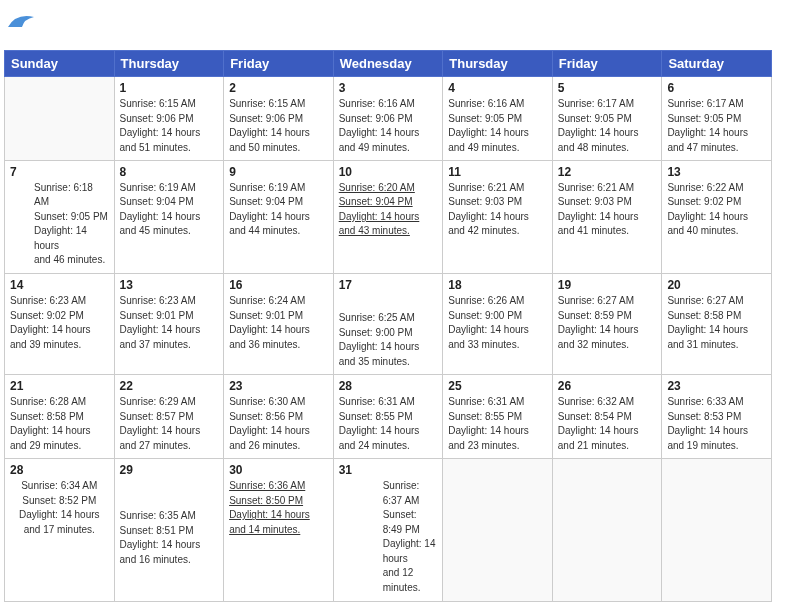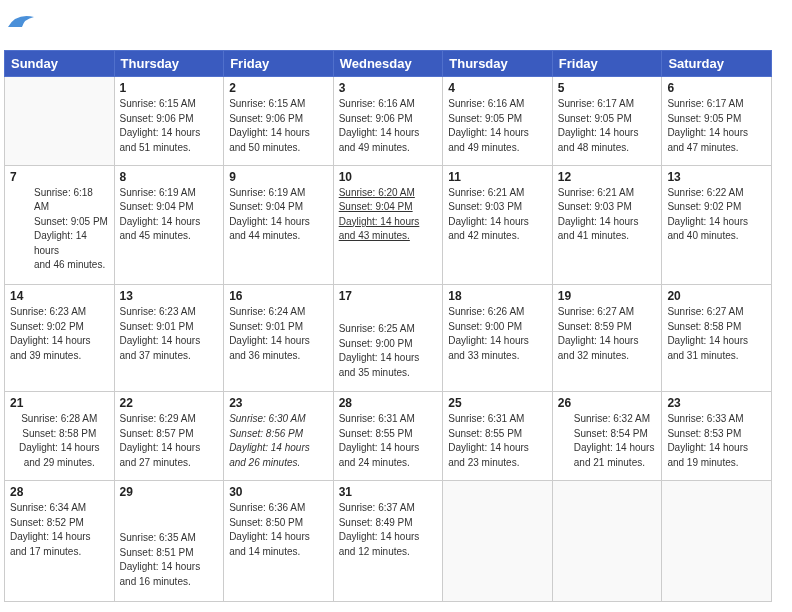--- a/index.html
+++ b/index.html
@@ -272,93 +272,93 @@
             <span class="day-num">20</span>
             <div class="day-info" style="white-space: pre-line;">Sunrise: 6:27 AM
 Sunset: 8:58 PM
 Daylight: 14 hours
 and 31 minutes.</div>
           </td>
         </tr>
         <tr>
           <td>
             <span class="day-num">21</span>
-            <div class="day-info" style="white-space: pre-line; text-align: center;">Sunrise: 6:28 AM
+            <div class="day-info" style="white-space: pre-line;">Sunrise: 6:28 AM
 Sunset: 8:58 PM
 Daylight: 14 hours
 and 29 minutes.</div>
           </td>
           <td>
             <span class="day-num">22</span>
             <div class="day-info" style="white-space: pre-line;">Sunrise: 6:29 AM
 Sunset: 8:57 PM
 Daylight: 14 hours
 and 27 minutes.</div>
           </td>
           <td>
             <span class="day-num">23</span>
-            <div class="day-info" style="white-space: pre-line; font-style: italic;">Sunrise: 6:30 AM
+            <div class="day-info" style="white-space: pre-line;">Sunrise: 6:30 AM
 Sunset: 8:56 PM
 Daylight: 14 hours
 and 26 minutes.</div>
           </td>
           <td>
             <span class="day-num">28</span>
             <div class="day-info" style="white-space: pre-line;">Sunrise: 6:31 AM
 Sunset: 8:55 PM
 Daylight: 14 hours
 and 24 minutes.</div>
           </td>
           <td>
             <span class="day-num">25</span>
             <div class="day-info" style="white-space: pre-line;">Sunrise: 6:31 AM
 Sunset: 8:55 PM
 Daylight: 14 hours
 and 23 minutes.</div>
           </td>
           <td>
             <span class="day-num">26</span>
-            <div class="day-info" style="white-space: pre-line; margin-left: 16px;">Sunrise: 6:32 AM
+            <div class="day-info" style="white-space: pre-line;">Sunrise: 6:32 AM
 Sunset: 8:54 PM
 Daylight: 14 hours
 and 21 minutes.</div>
           </td>
           <td>
             <span class="day-num">23</span>
             <div class="day-info" style="white-space: pre-line;">Sunrise: 6:33 AM
 Sunset: 8:53 PM
 Daylight: 14 hours
 and 19 minutes.</div>
           </td>
         </tr>
         <tr>
           <td>
             <span class="day-num">28</span>
-            <div class="day-info" style="white-space: pre-line;">Sunrise: 6:34 AM
+            <div class="day-info" style="white-space: pre-line; text-align: center;">Sunrise: 6:34 AM
 Sunset: 8:52 PM
 Daylight: 14 hours
 and 17 minutes.</div>
           </td>
           <td>
             <span class="day-num">29</span>
             <div class="day-info" style="white-space: pre-line; margin-top: 32px;">Sunrise: 6:35 AM
 Sunset: 8:51 PM
 Daylight: 14 hours
 and 16 minutes.</div>
           </td>
           <td>
             <span class="day-num">30</span>
-            <div class="day-info" style="white-space: pre-line;">Sunrise: 6:36 AM
+            <div class="day-info" style="white-space: pre-line; text-decoration: underline;">Sunrise: 6:36 AM
 Sunset: 8:50 PM
 Daylight: 14 hours
 and 14 minutes.</div>
           </td>
           <td>
             <span class="day-num">31</span>
-            <div class="day-info" style="white-space: pre-line;">Sunrise: 6:37 AM
+            <div class="day-info" style="white-space: pre-line; margin-left: 44px;">Sunrise: 6:37 AM
 Sunset: 8:49 PM
 Daylight: 14 hours
 and 12 minutes.</div>
           </td>
           <td class="empty"></td>
           <td class="empty"></td>
           <td class="empty"></td>
         </tr>
       </tbody>
   </table>

